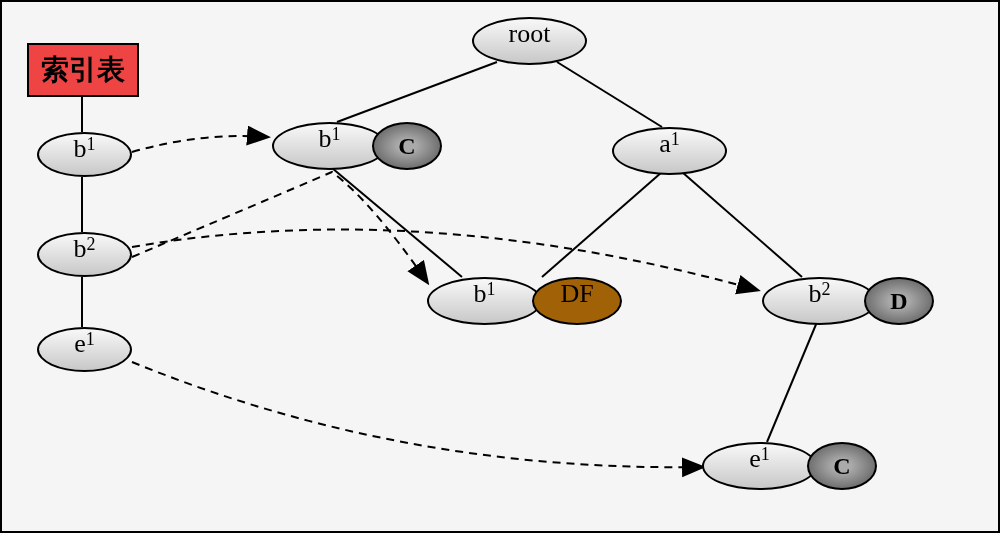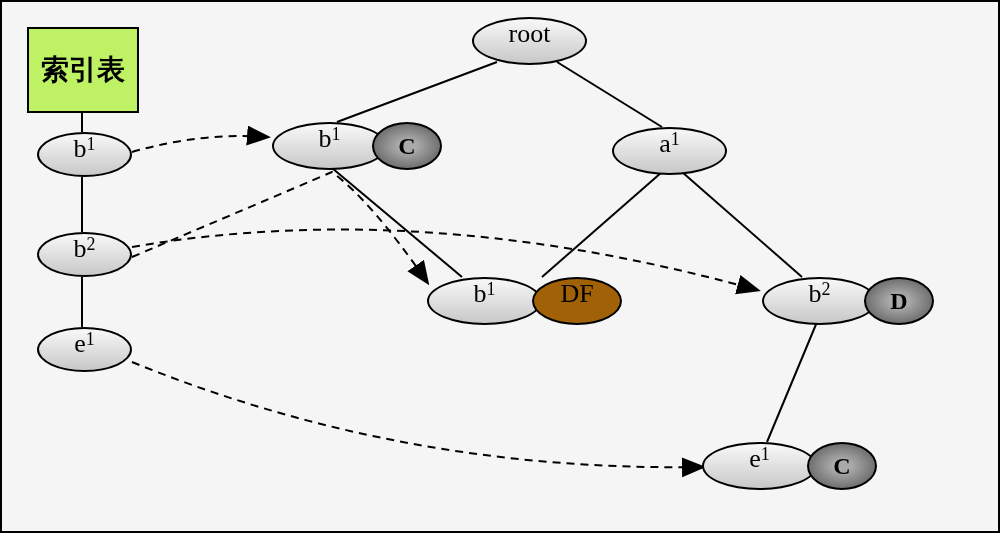--- a/index.html
+++ b/index.html
@@ -7,24 +7,25 @@
       width: 1000px;
       height: 533px;
       background: #f5f5f5;
       position: relative;
       font-family: "Times New Roman", serif;
       border: 2px solid #000;
     }
     .index-box {
       position: absolute;
       border: 2px solid #000;
-      background: #bef264;
-      padding: 22px 12px;
+      background: #ef4444;
+      padding: 6px 12px;
       font-size: 28px;
       font-weight: bold;
+      margin-top: 16px;
     }
     .ellipse {
       position: absolute;
       border: 2px solid #000;
       border-radius: 50%;
       display: flex;
       align-items: flex-start;
       justify-content: center;
       font-size: 26px;
       background: linear-gradient(to bottom, #f8f8f8 0%, #e0e0e0 50%, #c8c8c8 100%);

